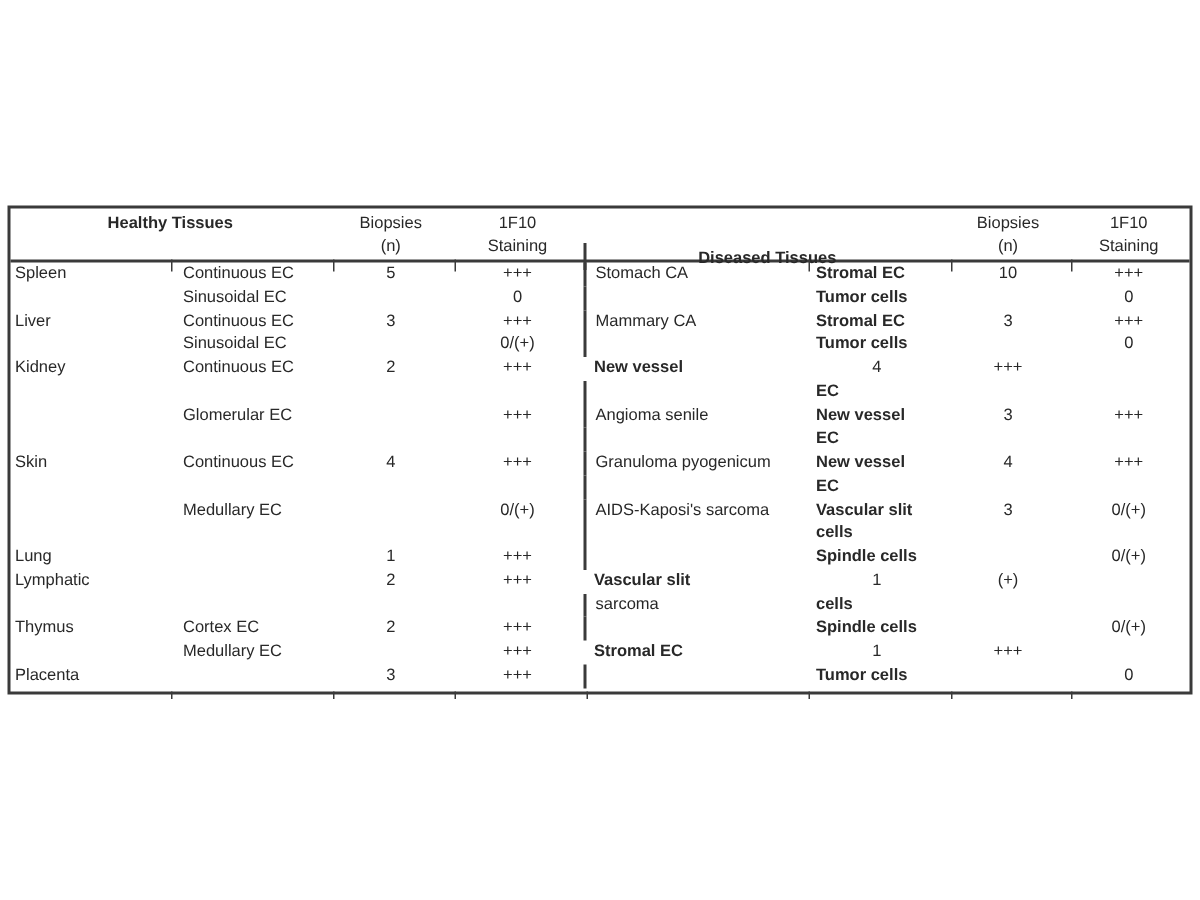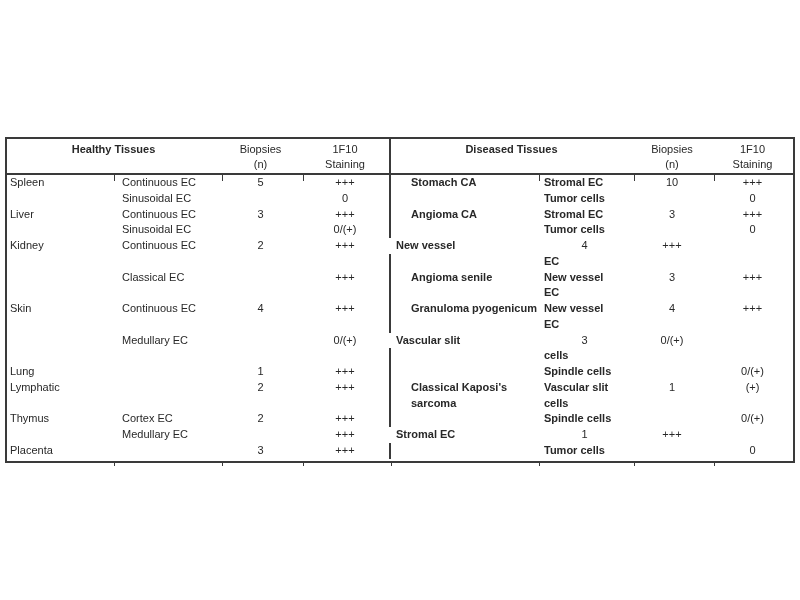--- a/index.html
+++ b/index.html
@@ -30,34 +30,34 @@
     border-bottom:2px solid var(--line);
   }
   .hc{
     padding-top:3px;
     line-height:15px;
     font-size:11px;
     text-align:center;
     white-space:nowrap;
   }
   .hc.group{font-weight:bold;grid-column:span 2;}
-  .hc.divleft{border-left:2px solid var(--line);}
+  .hc.divleft{border-left:2px solid var(--line);margin-top:23px;}
 
   .tbody{width:100%;}
   .trow{grid-auto-rows:15.78px;height:15.78px;}
   .cell{
     font-size:11px;
     line-height:15.78px;
     white-space:nowrap;
     overflow:visible;
   }
   .c1{padding-left:3px;}
   .c2{padding-left:10px;}
   .c3,.c4,.c7,.c8{text-align:center;}
-  .c5{padding-left:20px;border-left:2px solid var(--line);font-weight:bold;}
+  .c5{padding-left:6px;border-left:2px solid var(--line);}
   .c6{padding-left:7px;font-weight:bold;}
 
   
   .tick{
     position:absolute;
     width:1px;
     background:var(--line);
   }
   .tick.head{top:34px;height:8px;}
   .tick.bottom{top:100%;height:5px;}
@@ -107,21 +107,21 @@
         <div class="cell c5"></div>
         <div class="cell c6">Tumor cells</div>
         <div class="cell c7"></div>
         <div class="cell c8">0</div>
       </div>
       <div class="trow">
         <div class="cell c1">Liver</div>
         <div class="cell c2">Continuous EC</div>
         <div class="cell c3">3</div>
         <div class="cell c4">+++</div>
-        <div class="cell c5">Angioma CA</div>
+        <div class="cell c5">Mammary CA</div>
         <div class="cell c6">Stromal EC</div>
         <div class="cell c7">3</div>
         <div class="cell c8">+++</div>
       </div>
       <div class="trow">
         <div class="cell c1"></div>
         <div class="cell c2">Sinusoidal EC</div>
         <div class="cell c3"></div>
         <div class="cell c4">0/(+)</div>
         <div class="cell c5"></div>
@@ -143,21 +143,21 @@
         <div class="cell c2"></div>
         <div class="cell c3"></div>
         <div class="cell c4"></div>
         <div class="cell c5"></div>
         <div class="cell c6">EC</div>
         <div class="cell c7"></div>
         <div class="cell c8"></div>
       </div>
       <div class="trow">
         <div class="cell c1"></div>
-        <div class="cell c2">Classical EC</div>
+        <div class="cell c2">Glomerular EC</div>
         <div class="cell c3"></div>
         <div class="cell c4">+++</div>
         <div class="cell c5">Angioma senile</div>
         <div class="cell c6">New vessel</div>
         <div class="cell c7">3</div>
         <div class="cell c8">+++</div>
       </div>
       <div class="trow">
         <div class="cell c1"></div>
         <div class="cell c2"></div>
@@ -186,20 +186,21 @@
         <div class="cell c5"></div>
         <div class="cell c6">EC</div>
         <div class="cell c7"></div>
         <div class="cell c8"></div>
       </div>
       <div class="trow">
         <div class="cell c1"></div>
         <div class="cell c2">Medullary EC</div>
         <div class="cell c3"></div>
         <div class="cell c4">0/(+)</div>
+        <div class="cell c5">AIDS-Kaposi's sarcoma</div>
         <div class="cell c6">Vascular slit</div>
         <div class="cell c7">3</div>
         <div class="cell c8">0/(+)</div>
       </div>
       <div class="trow">
         <div class="cell c1"></div>
         <div class="cell c2"></div>
         <div class="cell c3"></div>
         <div class="cell c4"></div>
         <div class="cell c5"></div>
@@ -215,21 +216,20 @@
         <div class="cell c5"></div>
         <div class="cell c6">Spindle cells</div>
         <div class="cell c7"></div>
         <div class="cell c8">0/(+)</div>
       </div>
       <div class="trow">
         <div class="cell c1">Lymphatic</div>
         <div class="cell c2"></div>
         <div class="cell c3">2</div>
         <div class="cell c4">+++</div>
-        <div class="cell c5">Classical Kaposi's</div>
         <div class="cell c6">Vascular slit</div>
         <div class="cell c7">1</div>
         <div class="cell c8">(+)</div>
       </div>
       <div class="trow">
         <div class="cell c1"></div>
         <div class="cell c2"></div>
         <div class="cell c3"></div>
         <div class="cell c4"></div>
         <div class="cell c5">sarcoma</div>

